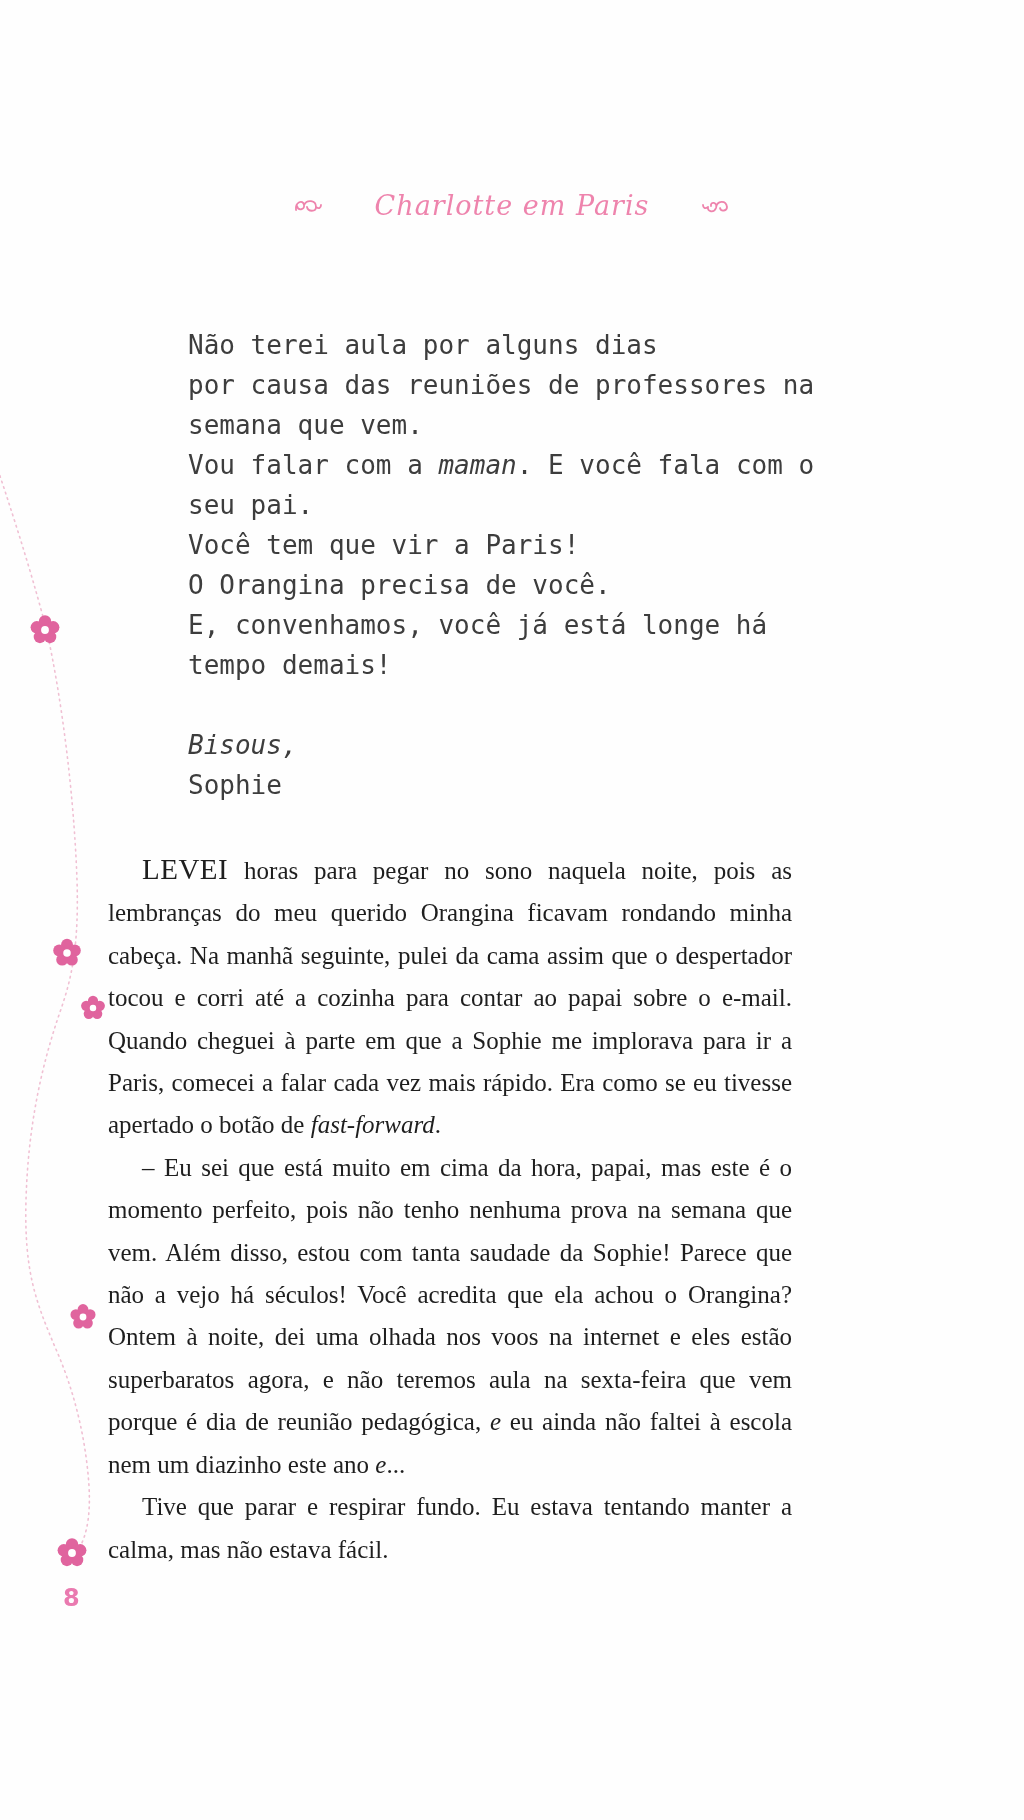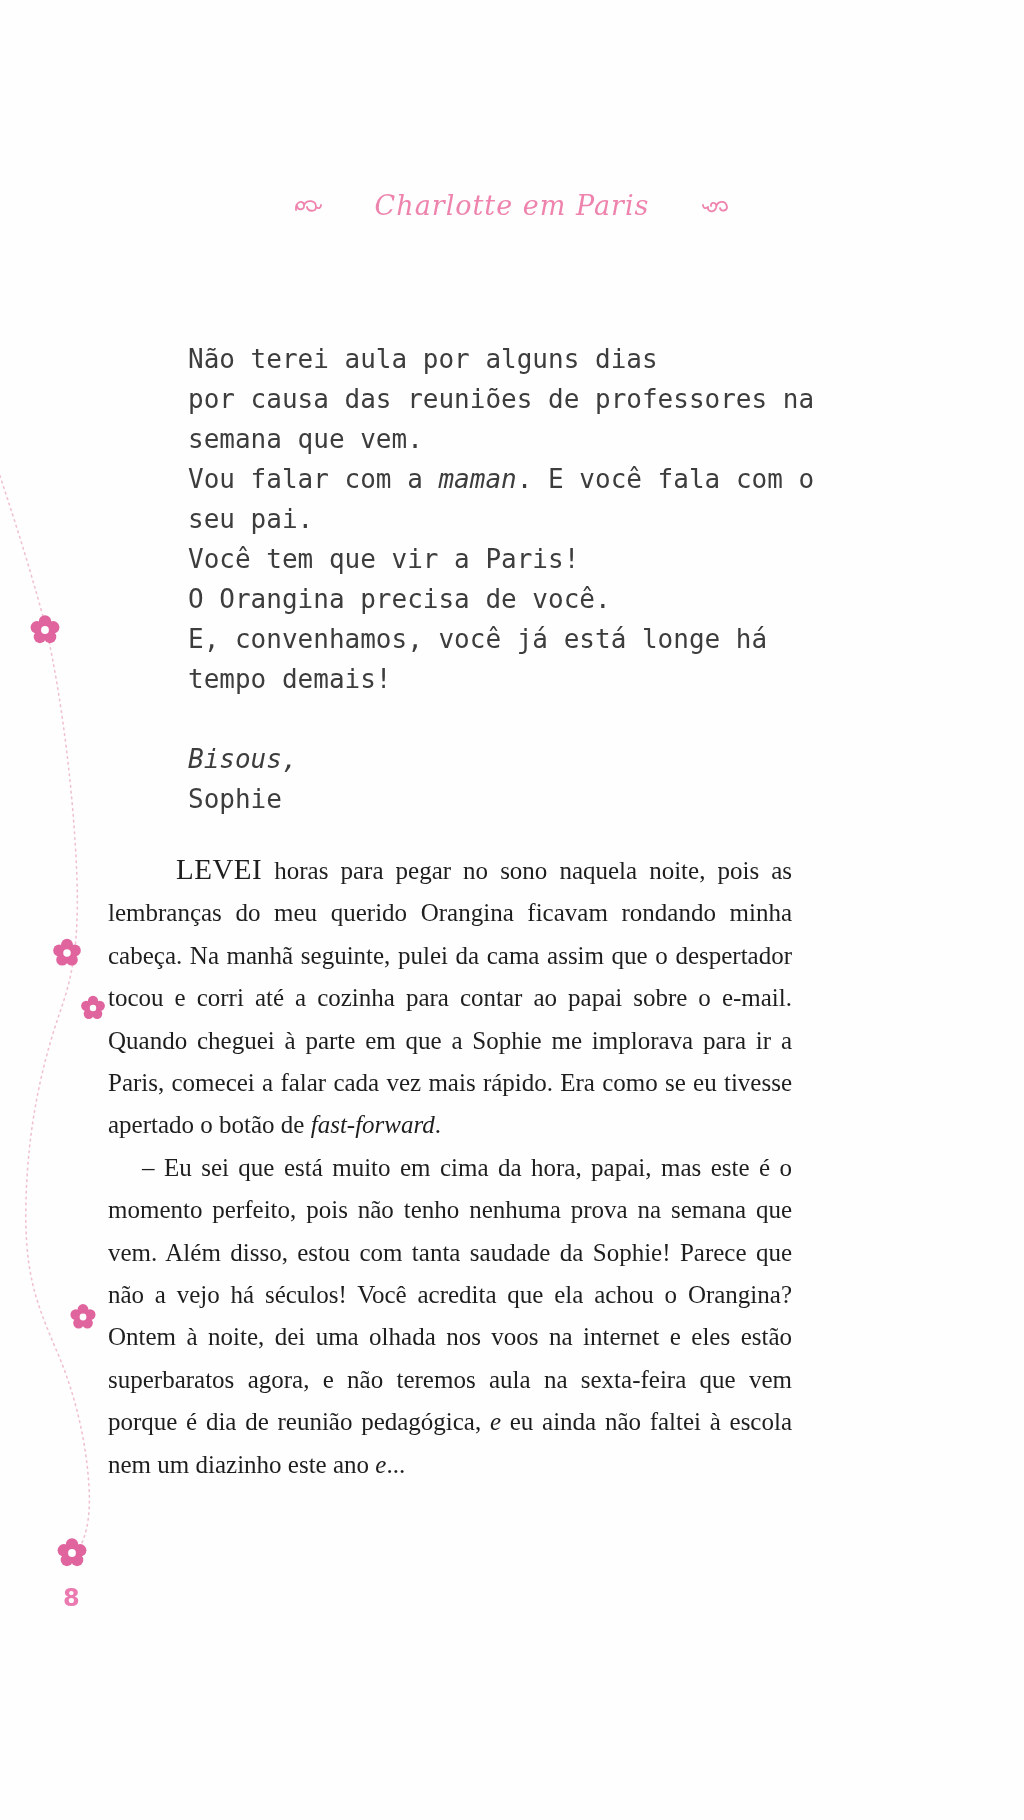--- a/index.html
+++ b/index.html
@@ -21,39 +21,39 @@
     font-size:27px;
     color:var(--title-pink, #ee84ad);
     letter-spacing:1px;
     white-space:nowrap;
   }
   .ornament { width:30px; height:20px; flex:0 0 auto; }
   .ornament path { stroke:var(--title-pink,#ee84ad); stroke-width:1.8; fill:none; stroke-linecap:round; }
 
   
   .email {
-    position:absolute; top:339px; left:188px;
+    position:absolute; top:325px; left:188px;
     font-family:"DejaVu Sans Mono", monospace;
     font-size:26px; line-height:40px;
     color:var(--mono-text, #3d3d3d);
     white-space:pre;
   }
   .email-line { min-height:40px; }
   .seg-italic { font-style:italic;text-align:right; }
   .seg-bold-italic { font-style:italic; font-weight:normal; }
 
   
   .bodytext {
     position:absolute; top:848px; left:108px; width:684px;
     font-size:25px; line-height:42.4px;
     color:var(--body-text, #1e1e1e);
     text-align:justify;
   }
   .para { margin:0; text-indent:34px; }
-  .seg-lead { font-size:29px; letter-spacing:0.5px;margin-left:34px; }
+  .seg-lead { font-size:29px; letter-spacing:0.5px; }
 
   
   .deco-svg {
     position:absolute; top:0; left:0; width:1024px; height:1820px;
     pointer-events:none;
   }
   .dotted-curve {
     fill:none;
     stroke:var(--light-pink, #f0c0d3);
     stroke-width:1.6;
@@ -112,17 +112,18 @@
     <svg class="ornament" viewBox="0 0 30 20">
       <path d="M2,9 C2,12 4,13 7,11 M7,11 C6,16 13,17 15,12 C17,6 9,5 10,10 M15,12 C16,4 25,4 26,11 C26,15 20,16 19,12"></path>
     </svg>
   </div>
 
   <div class="email" id="email-block"><div class="email-line"><span>Não terei aula por alguns dias</span></div><div class="email-line"><span>por causa das reuniões de professores na</span></div><div class="email-line"><span>semana que vem.</span></div><div class="email-line"><span>Vou falar com a </span><span class="seg-italic">maman</span><span>. E você fala com o</span></div><div class="email-line"><span>seu pai.</span></div><div class="email-line"><span>Você tem que vir a Paris!</span></div><div class="email-line"><span>O Orangina precisa de você.</span></div><div class="email-line"><span>E, convenhamos, você já está longe há</span></div><div class="email-line"><span>tempo demais!</span></div><div class="email-line"></div><div class="email-line"><span class="seg-bold-italic">Bisous,</span></div><div class="email-line"><span>Sophie</span></div></div>
 
   <div class="bodytext" id="body-block">
       <p class="para"><span class="seg-lead">LEVEI</span><span> horas para pegar no sono naquela noite, pois as lembranças do meu querido Orangina ficavam rondando minha cabeça. Na manhã seguinte, pulei da cama assim que o despertador tocou e corri até a cozinha para contar ao papai sobre o e-mail. Quando cheguei à parte em que a Sophie me implorava para ir a Paris, comecei a falar cada vez mais rápido. Era como se eu tivesse apertado o botão de </span><span class="seg-italic">fast-forward</span><span>.</span></p>
       <p class="para"><span>– Eu sei que está muito em cima da hora, papai, mas este é o momento perfeito, pois não tenho nenhuma prova na semana que vem. Além disso, estou com tanta saudade da Sophie! Parece que não a vejo há séculos! Você acredita que ela achou o Orangina? Ontem à noite, dei uma olhada nos voos na internet e eles estão superbaratos agora, e não teremos aula na sexta-feira que vem porque é dia de reunião pedagógica, </span><span class="seg-italic">e</span><span> eu ainda não faltei à escola nem um diazinho este ano </span><span class="seg-italic">e</span><span>...</span></p>
+      <p class="para"><span>Tive que parar e respirar fundo. Eu estava tentando manter a calma, mas não estava fácil.</span></p>
     </div>
 
   <div class="page-number">8</div>
 
 </div>
 
 </body></html>

